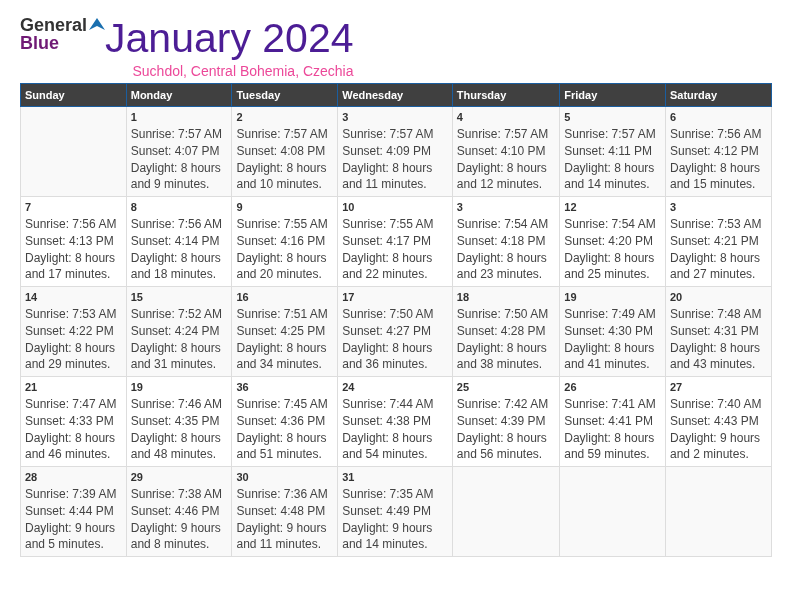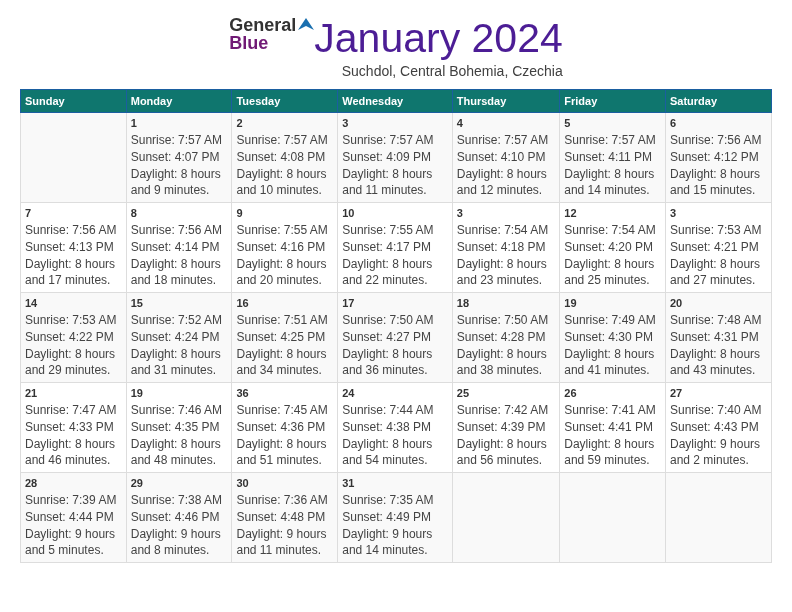--- a/index.html
+++ b/index.html
@@ -10,23 +10,23 @@
       background: #fff;
       overflow: hidden;
     }
     .page {
       width: 792px;
       height: 612px;
       padding: 16px 20px 12px 20px;
     }
     .header {
       display: flex;
-      justify-content: center;
+      justify-content: flex-start;
       align-items: flex-start;
-      margin-bottom: 10px;
+      margin-bottom: 4px;
     }
     .logo {
       display: flex;
       align-items: center;
     }
     .logo-text {
       font-size: 18px;
       font-weight: bold;
       line-height: 1.1;
     }
@@ -36,30 +36,30 @@
       text-align: right;
     }
     .main-title {
       font-size: 41px;
       font-weight: normal;
       color: #4c1d95;
       line-height: 1.1;
     }
     .subtitle {
       font-size: 14px;
-      color: #404040;
+      color: #ec4899;
       margin-top: 2px;
     }
     table {
       width: 100%;
       border-collapse: collapse;
       font-size: 10px;
     }
     thead tr th {
-      background: #0f766e;
+      background: #404040;
       color: #fff;
       font-weight: bold;
       font-size: 11px;
       padding: 5px 4px;
       text-align: left;
       border: 1px solid #1a5ea0;
     }
     tbody tr td {
       vertical-align: top;
       padding: 3px 4px;

